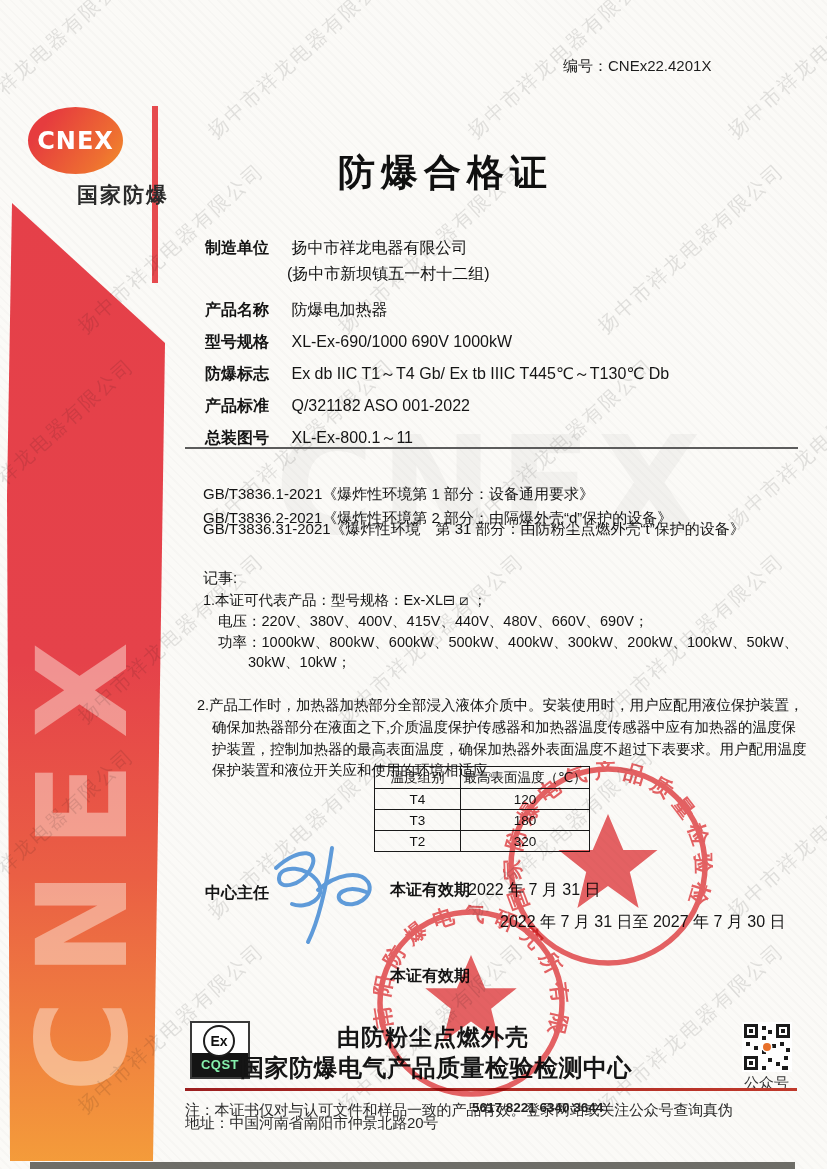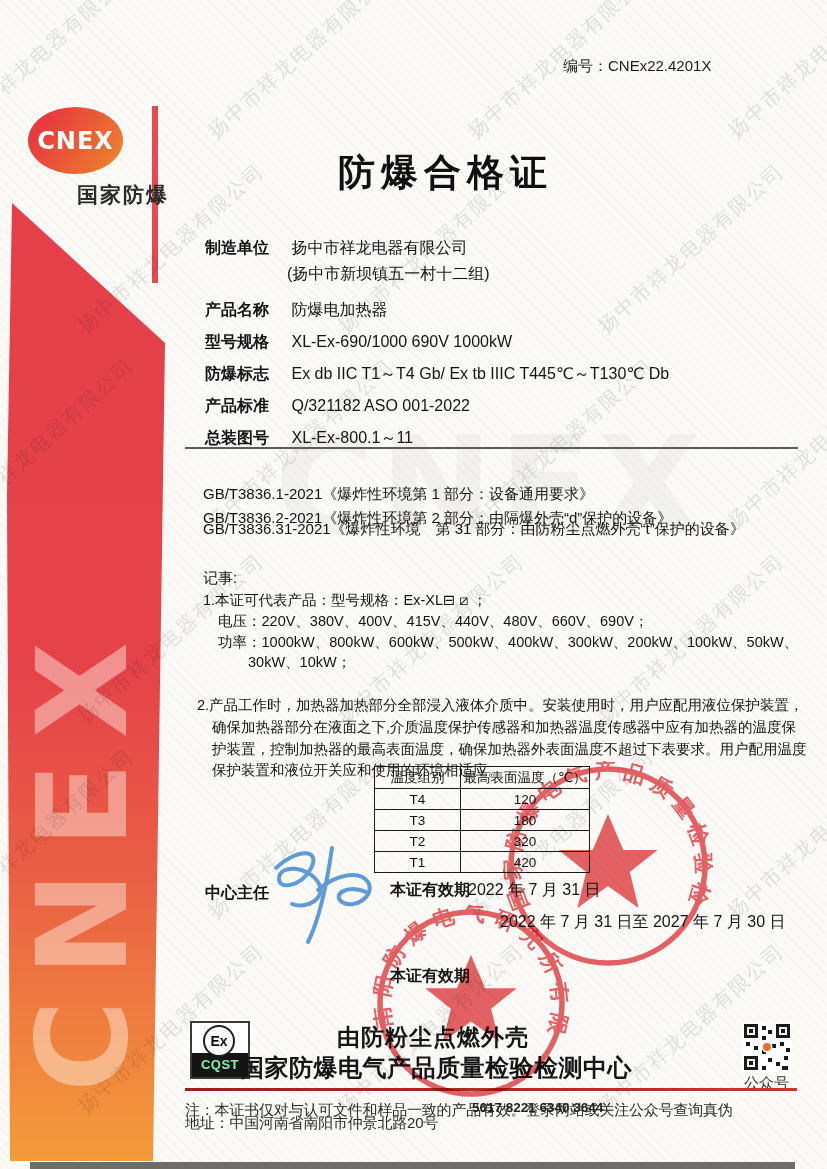--- a/index.html
+++ b/index.html
@@ -181,24 +181,20 @@
       <td class="c1">T4</td>
       <td class="c2">120</td>
     </tr>
     <tr>
       <td class="c1">T3</td>
       <td class="c2">180</td>
     </tr>
     <tr>
       <td class="c1">T2</td>
       <td class="c2">320</td>
-    </tr>
-    <tr>
-      <td class="c1">T1</td>
-      <td class="c2">420</td>
     </tr>
   </tbody>
     </table>
 
   <div class="sig-label" style="left:205px;top:883px">中心主任</div>
   <svg class="signature" width="150" height="110" viewBox="0 0 150 110">
     <g fill="none" stroke="#4a8ed6" stroke-width="4" stroke-linecap="round" opacity="0.88">
       <path d="M28,30 C52,8 74,12 62,32 C52,49 30,52 31,40 C32,26 60,28 70,44 C80,60 58,72 44,66"></path>
       <path d="M84,10 C80,38 72,80 60,104"></path>
       <path d="M70,52 C88,36 112,32 120,44 C128,58 106,72 94,64 C84,57 98,46 118,54"></path>

